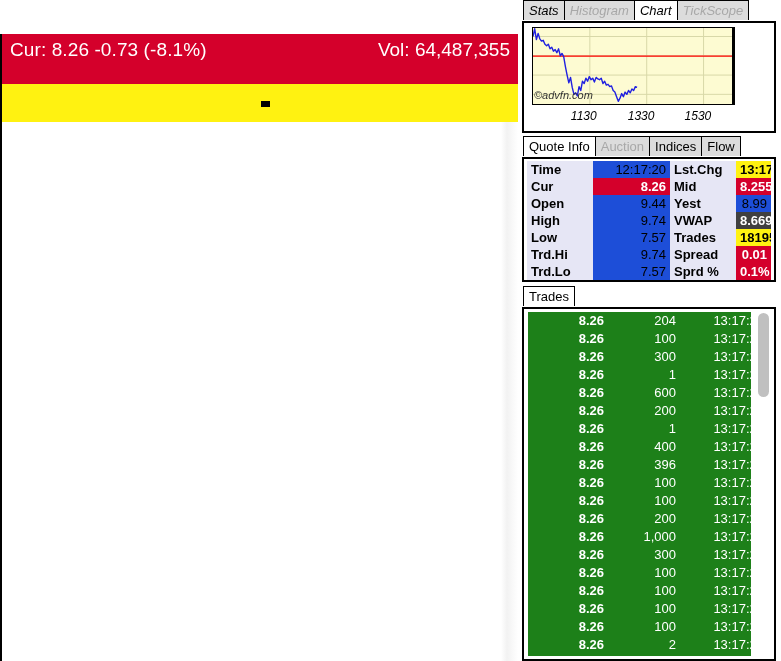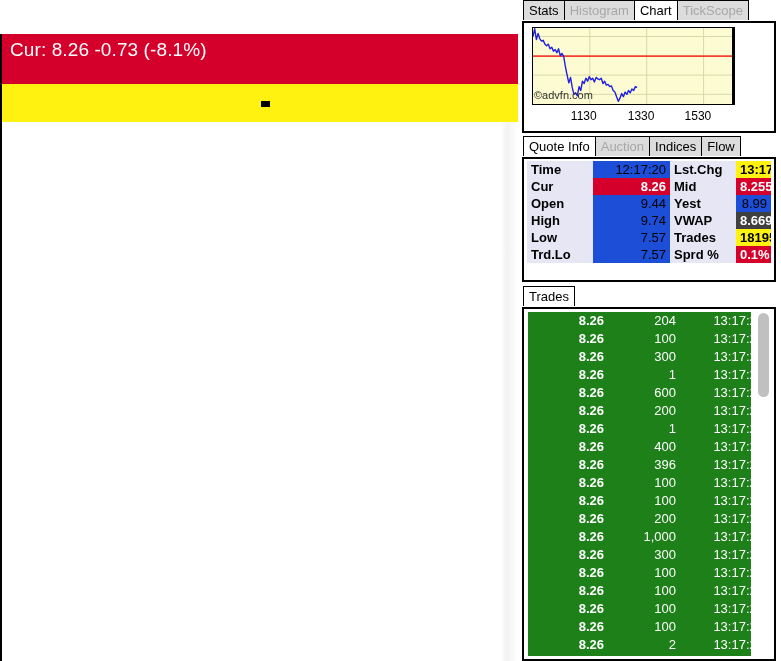--- a/index.html
+++ b/index.html
@@ -119,20 +119,21 @@
   .tab.disabled {
     color: #a8a8a8;
   }
 
   
   #chart-box {
     position: absolute;
     left: 0; top: 0;
     width: 258px;
     height: 136px;
+    font-style: italic;
   }
   #chart-frame {
     position: absolute;
     left: 2px; top: 21px;
     width: 254px;
     height: 112px;
     box-sizing: border-box;
     border: 2px solid #000;
     background: #ffffff;
     overflow: hidden;
@@ -325,20 +326,21 @@
 </style>
 </head>
 <body>
 
 <div id="app">
 
   <div id="left-panel">
 
     <div id="price-header">
       <div class="cur-text">Cur: 8.26  -0.73  (-8.1%)</div>
+      <div class="vol-text">Vol: 64,487,355</div>
     </div>
 
     <div id="yellow-bar">
       <div class="marker"></div>
     </div>
 
     <div id="left-white-area">
       <div id="left-scrollbar"></div>
     </div>
 
@@ -412,20 +414,26 @@
                 <td class="q-label">VWAP</td>
                 <td class="val-green">8.669</td>
               </tr>
               <tr>
                 <td class="q-label">Low</td>
                 <td class="q-value">7.57</td>
                 <td class="q-label">Trades</td>
                 <td class="val-yellow">181954</td>
               </tr>
               <tr>
+                <td class="q-label">Trd.Hi</td>
+                <td class="q-value">9.74</td>
+                <td class="q-label">Spread</td>
+                <td class="val-red">0.01</td>
+              </tr>
+              <tr>
                 <td class="q-label">Trd.Lo</td>
                 <td class="q-value">7.57</td>
                 <td class="q-label">Sprd %</td>
                 <td class="val-red">0.1%</td>
               </tr>
             </tbody>
         </table>
       </div>
     </div>
 

